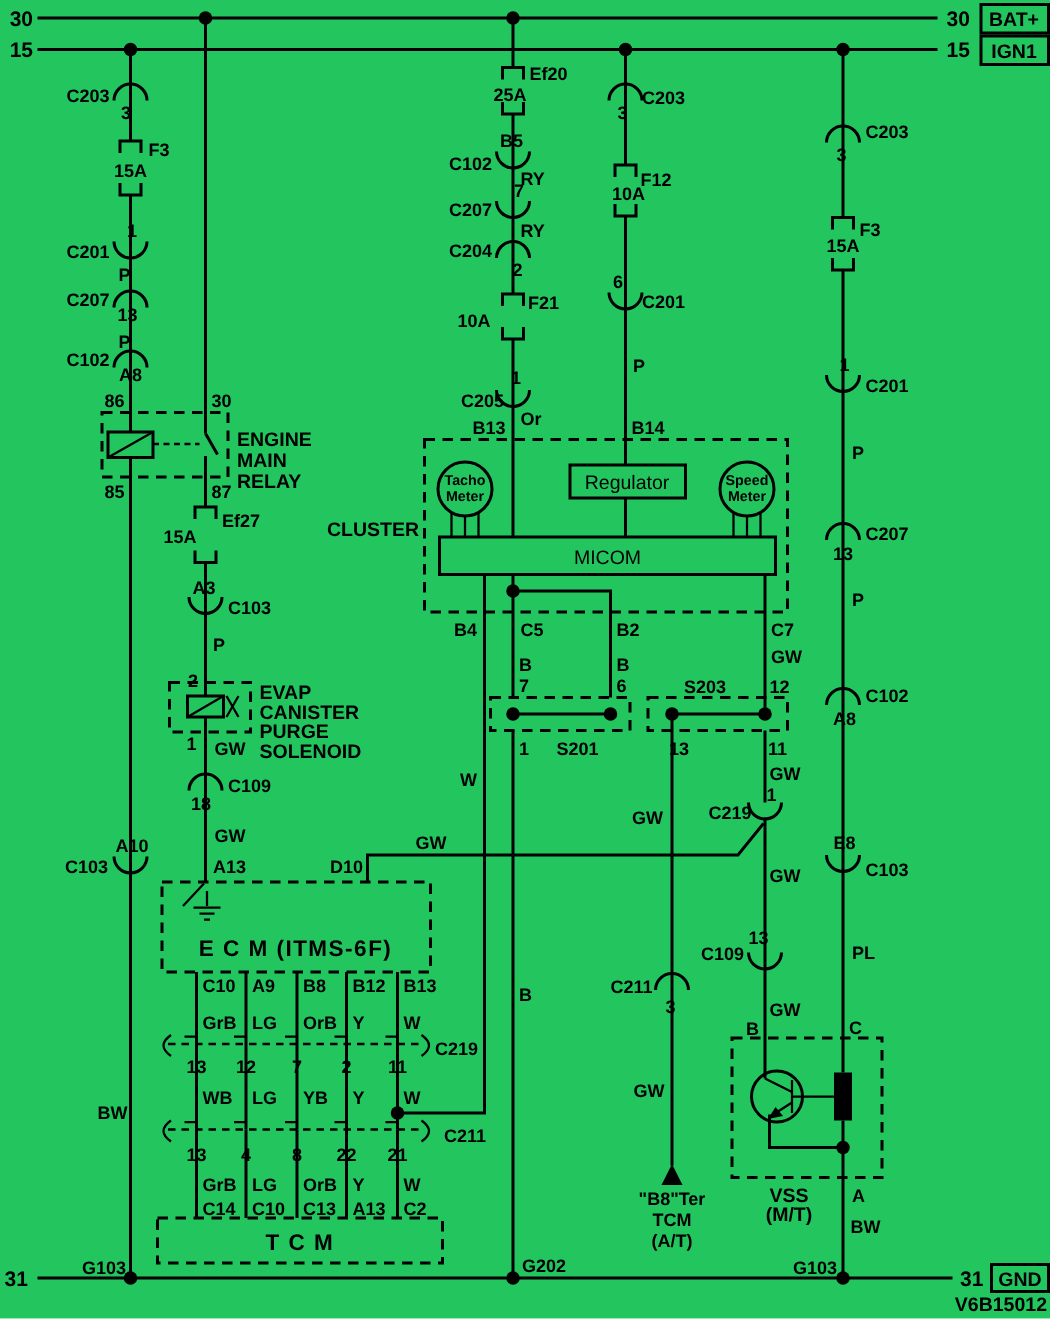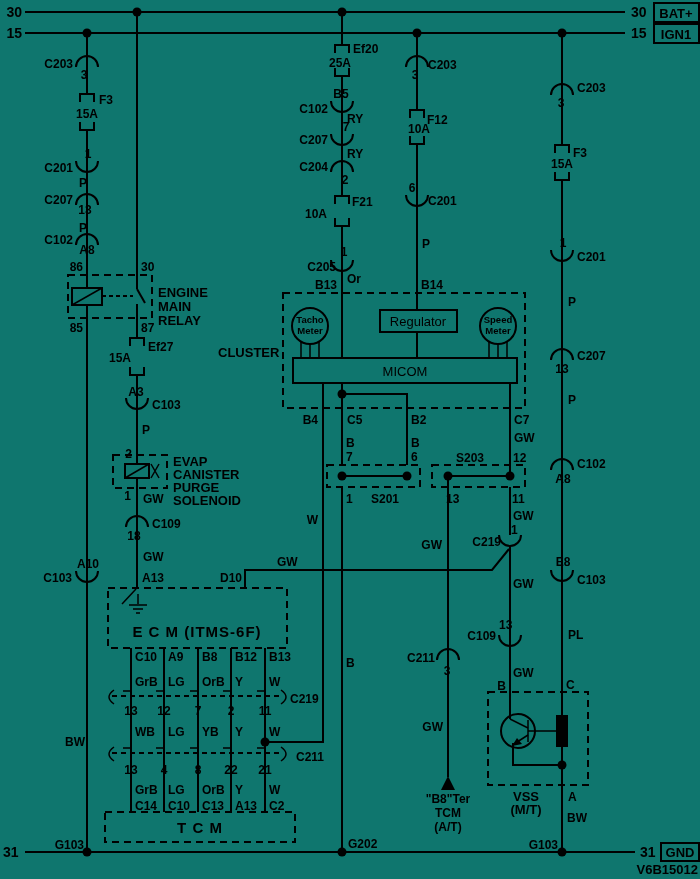--- a/index.html
+++ b/index.html
@@ -1,16 +1,16 @@
 <!DOCTYPE html>
 <html><head>
 <meta charset="utf-8">
 <style>
   html,body{margin:0;padding:0;background:#fff;}
-  .page{position:relative;width:700px;height:879px;background:#0f766e;overflow:hidden;}
+  .page{position:relative;width:700px;height:879px;background:#22c55e;overflow:hidden;}
   svg text{font-family:"Liberation Sans","DejaVu Sans",sans-serif;fill:#000;}
   .t9 {font-size:9.5px;font-weight:bold;}
   .t12{font-size:12px;font-weight:bold;}
   .t13{font-size:13px;font-weight:bold;}
   .t14{font-size:14px;font-weight:bold;}
   .t15{font-size:15px;font-weight:bold;letter-spacing:1px;}
   .tn13{font-size:13px;font-weight:normal;}
   .mid{text-anchor:middle;} .end{text-anchor:end;} .sta{text-anchor:start;}
   .w{stroke:#000;stroke-width:2;fill:none;}
   .w15{stroke:#000;stroke-width:1.5;fill:none;}

